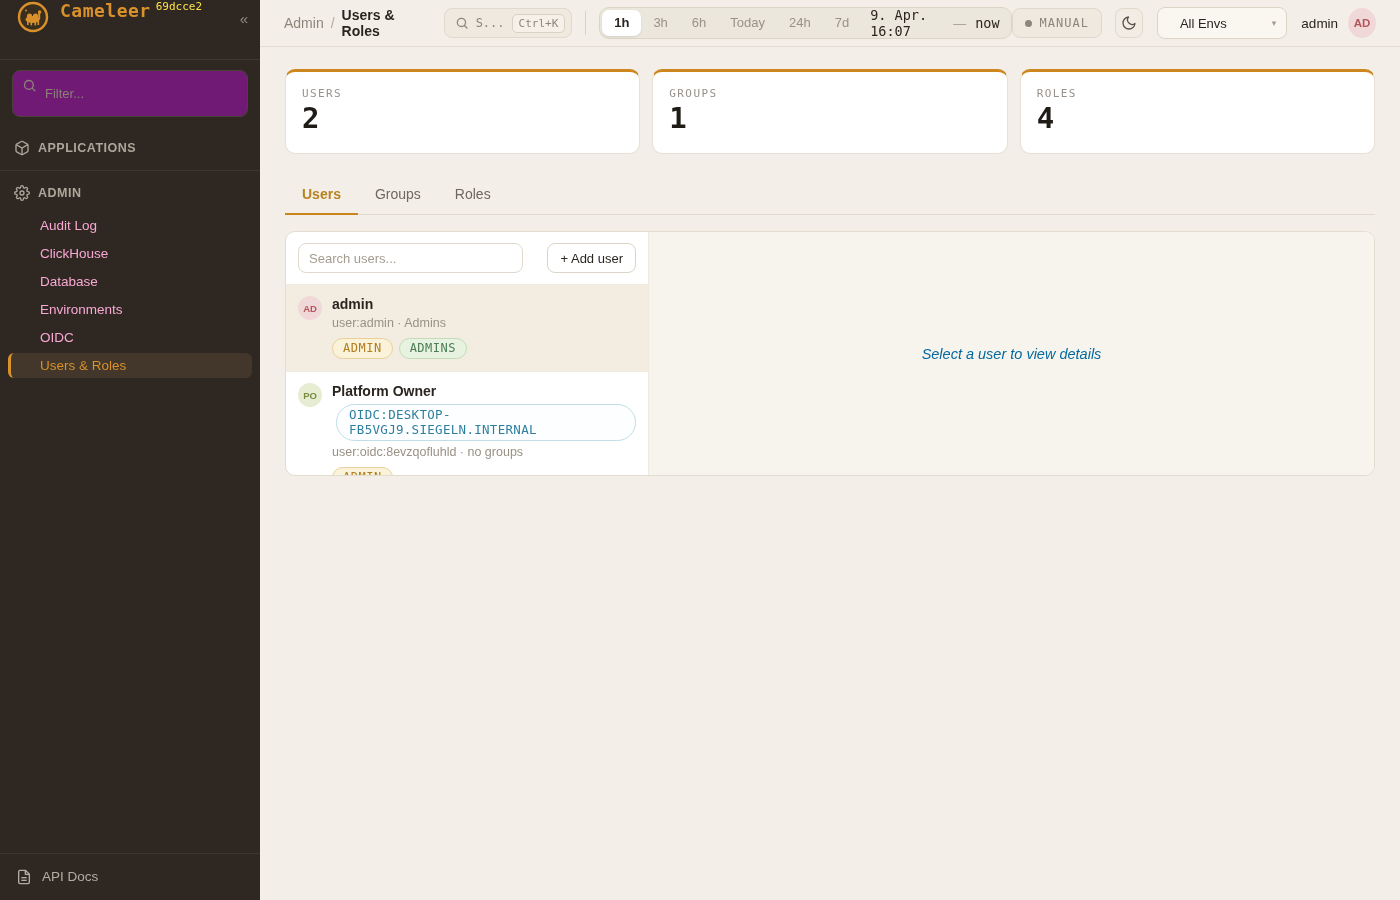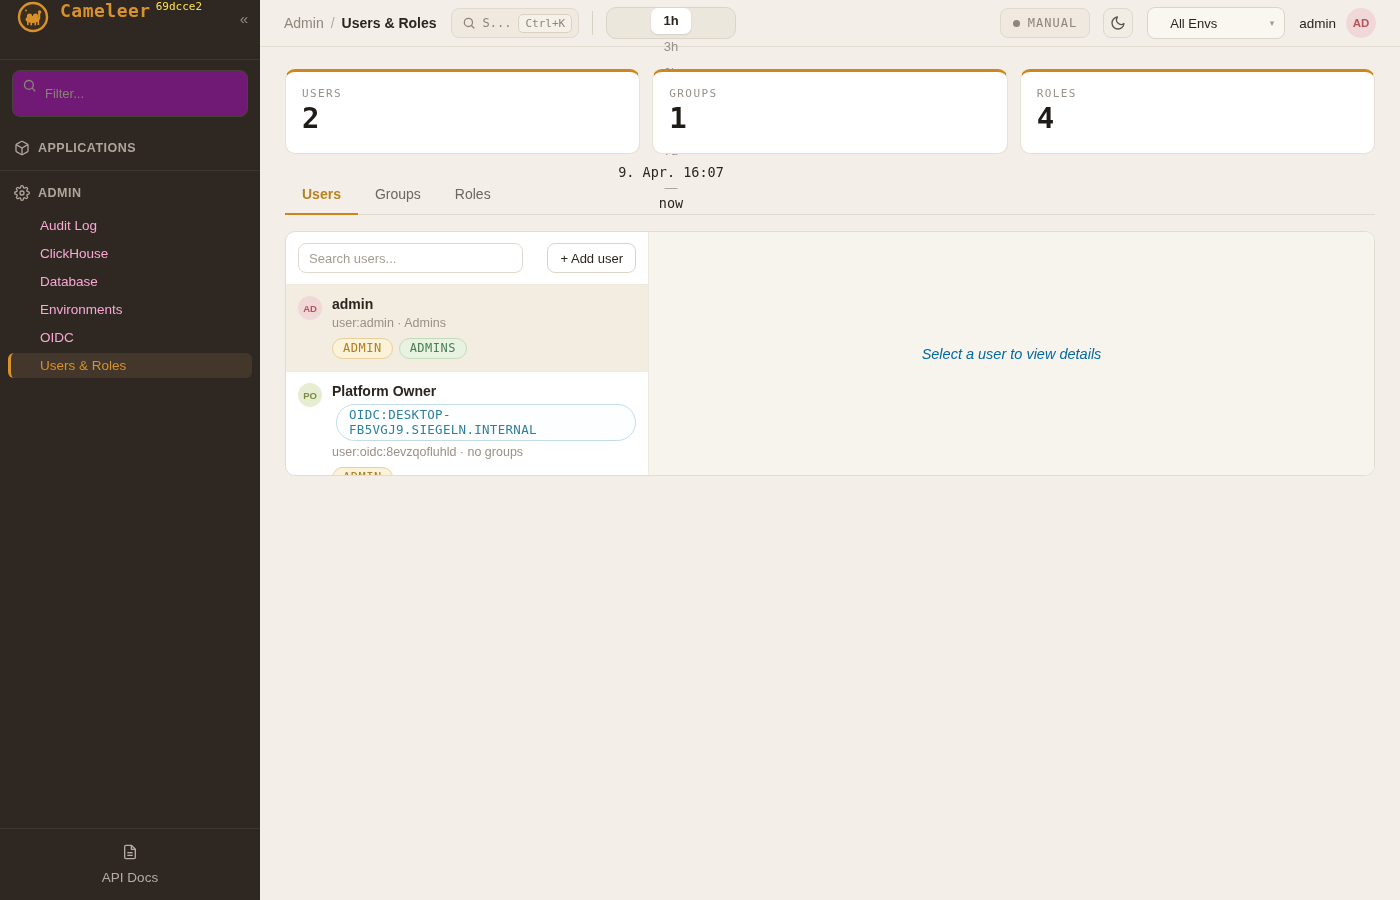--- a/index.html
+++ b/index.html
@@ -15,33 +15,33 @@
   .collapse { position:absolute; top:10px; right:12px; color:#968D83; font-size:15px; cursor:pointer; }
   .filter-wrap { margin:10px 12px 6px; position:relative; }
   .filter-input { width:100%; height:47px; background:#701a75; border:1px solid #4A4138; border-radius:8px; color:#CFC8BF; padding:0 10px 0 32px; font-size:13px; outline:none; }
   .filter-input::placeholder { color:#8A8177; }
   .filter-icon { position:absolute; left:10px; top:8px; }
   .nav { flex:1; padding:8px 0 0; }
   .section-header { display:flex; gap:8px; align-items:center; padding:9px 14px; font-size:12.5px; font-weight:bold; color:#AEA59B; letter-spacing:.5px; }
   .sb-divider { height:1px; background:#3D362F; margin:5px 0; }
   .nav-item { margin:3px 8px; padding:5px 8px 5px 29px; font-size:13.5px; color:#f9a8d4; border-radius:6px; border-left:3px solid transparent; cursor:pointer; }
   .nav-item.active { background:#42372A; border-left-color:#D9912B; color:#D9912B; }
-  .sb-footer { border-top:1px solid #3D362F; padding:15px 16px; display:flex; gap:10px; align-items:center; font-size:13.5px; color:#B5ACA3; cursor:pointer;flex-direction:column; }
+  .sb-footer { border-top:1px solid #3D362F; padding:15px 16px; display:flex; gap:10px; font-size:13.5px; color:#B5ACA3; cursor:pointer; }
 
   
   .main { flex:1; background:#F3EFE8; display:flex; flex-direction:column; }
   .topbar { height:47px; border-bottom:1px solid #E3DCD1; display:flex; align-items:center; padding:0 24px; flex-shrink:0; }
   .crumb-parent { color:#8E857B; font-size:14px; cursor:pointer; }
   .crumb-sep { color:#B3AB9F; font-size:14px; margin:0 7px; }
   .crumb-current { color:#2B2520; font-weight:700; font-size:14px; }
   .top-search { display:flex; align-items:center; gap:7px; background:#EFE9E0; border:1px solid #E0D9CC; border-radius:8px; height:30px; padding:0 6px 0 10px; margin-left:14px; cursor:pointer; }
   .top-search .ph { font-family:"DejaVu Sans Mono", monospace; font-size:12px; color:#8E857B; }
   .kbd { border:1px solid #D9D2C4; background:#F5F1E9; border-radius:5px; font-family:"DejaVu Sans Mono", monospace; font-size:11px; color:#8E857B; padding:2px 6px; }
   .vsep { width:1px; height:24px; background:#D9D2C6; margin:0 13px; }
-  .time-group { display:flex; align-items:center; background:#ECE7DC; border:1px solid #DCD5C7; border-radius:10px; padding:0 2px; height:32px;flex-direction:column; }
+  .time-group { display:flex; align-items:center; background:#ECE7DC; border:1px solid #DCD5C7; border-radius:10px; padding:0 2px; height:32px; }
   .pill { padding:0 12px; height:26px; line-height:26px; border-radius:7px; font-size:13px; color:#9A9186; cursor:pointer; }
   .pill.active { background:#FFFFFF; color:#2B2520; font-weight:700; box-shadow:0 1px 2px rgba(0,0,0,.10); }
   .time-from, .time-to { font-family:"DejaVu Sans Mono", monospace; font-size:13.5px; color:#2B2520; padding:0 9px; cursor:pointer; }
   .time-dash { color:#A69D92; font-size:13px; }
   .spacer { flex:1; }
   .manual-chip { display:flex; align-items:center; gap:8px; border:1px solid #DFD8CB; background:#EFE9E0; height:30px; padding:0 12px; border-radius:8px; font-family:"DejaVu Sans Mono", monospace; font-size:12px; letter-spacing:1px; color:#8E857B; }
   .dot { width:7px; height:7px; border-radius:50%; background:#8E857B; }
   .icon-btn { width:30px; height:30px; border:1px solid #DFD8CB; background:#F2EDE4; border-radius:8px; display:flex; align-items:center; justify-content:center; margin-left:13px; cursor:pointer; }
   .env-select { display:flex; align-items:center; justify-content:space-between; width:138px; height:32px; border:1px solid #DCD5C7; background:#FAF7F1; border-radius:8px; padding:0 10px 0 22px; font-size:13px; color:#2B2520; margin-left:14px; cursor:pointer; }
   .caret { color:#A69D92; font-size:9px; }

